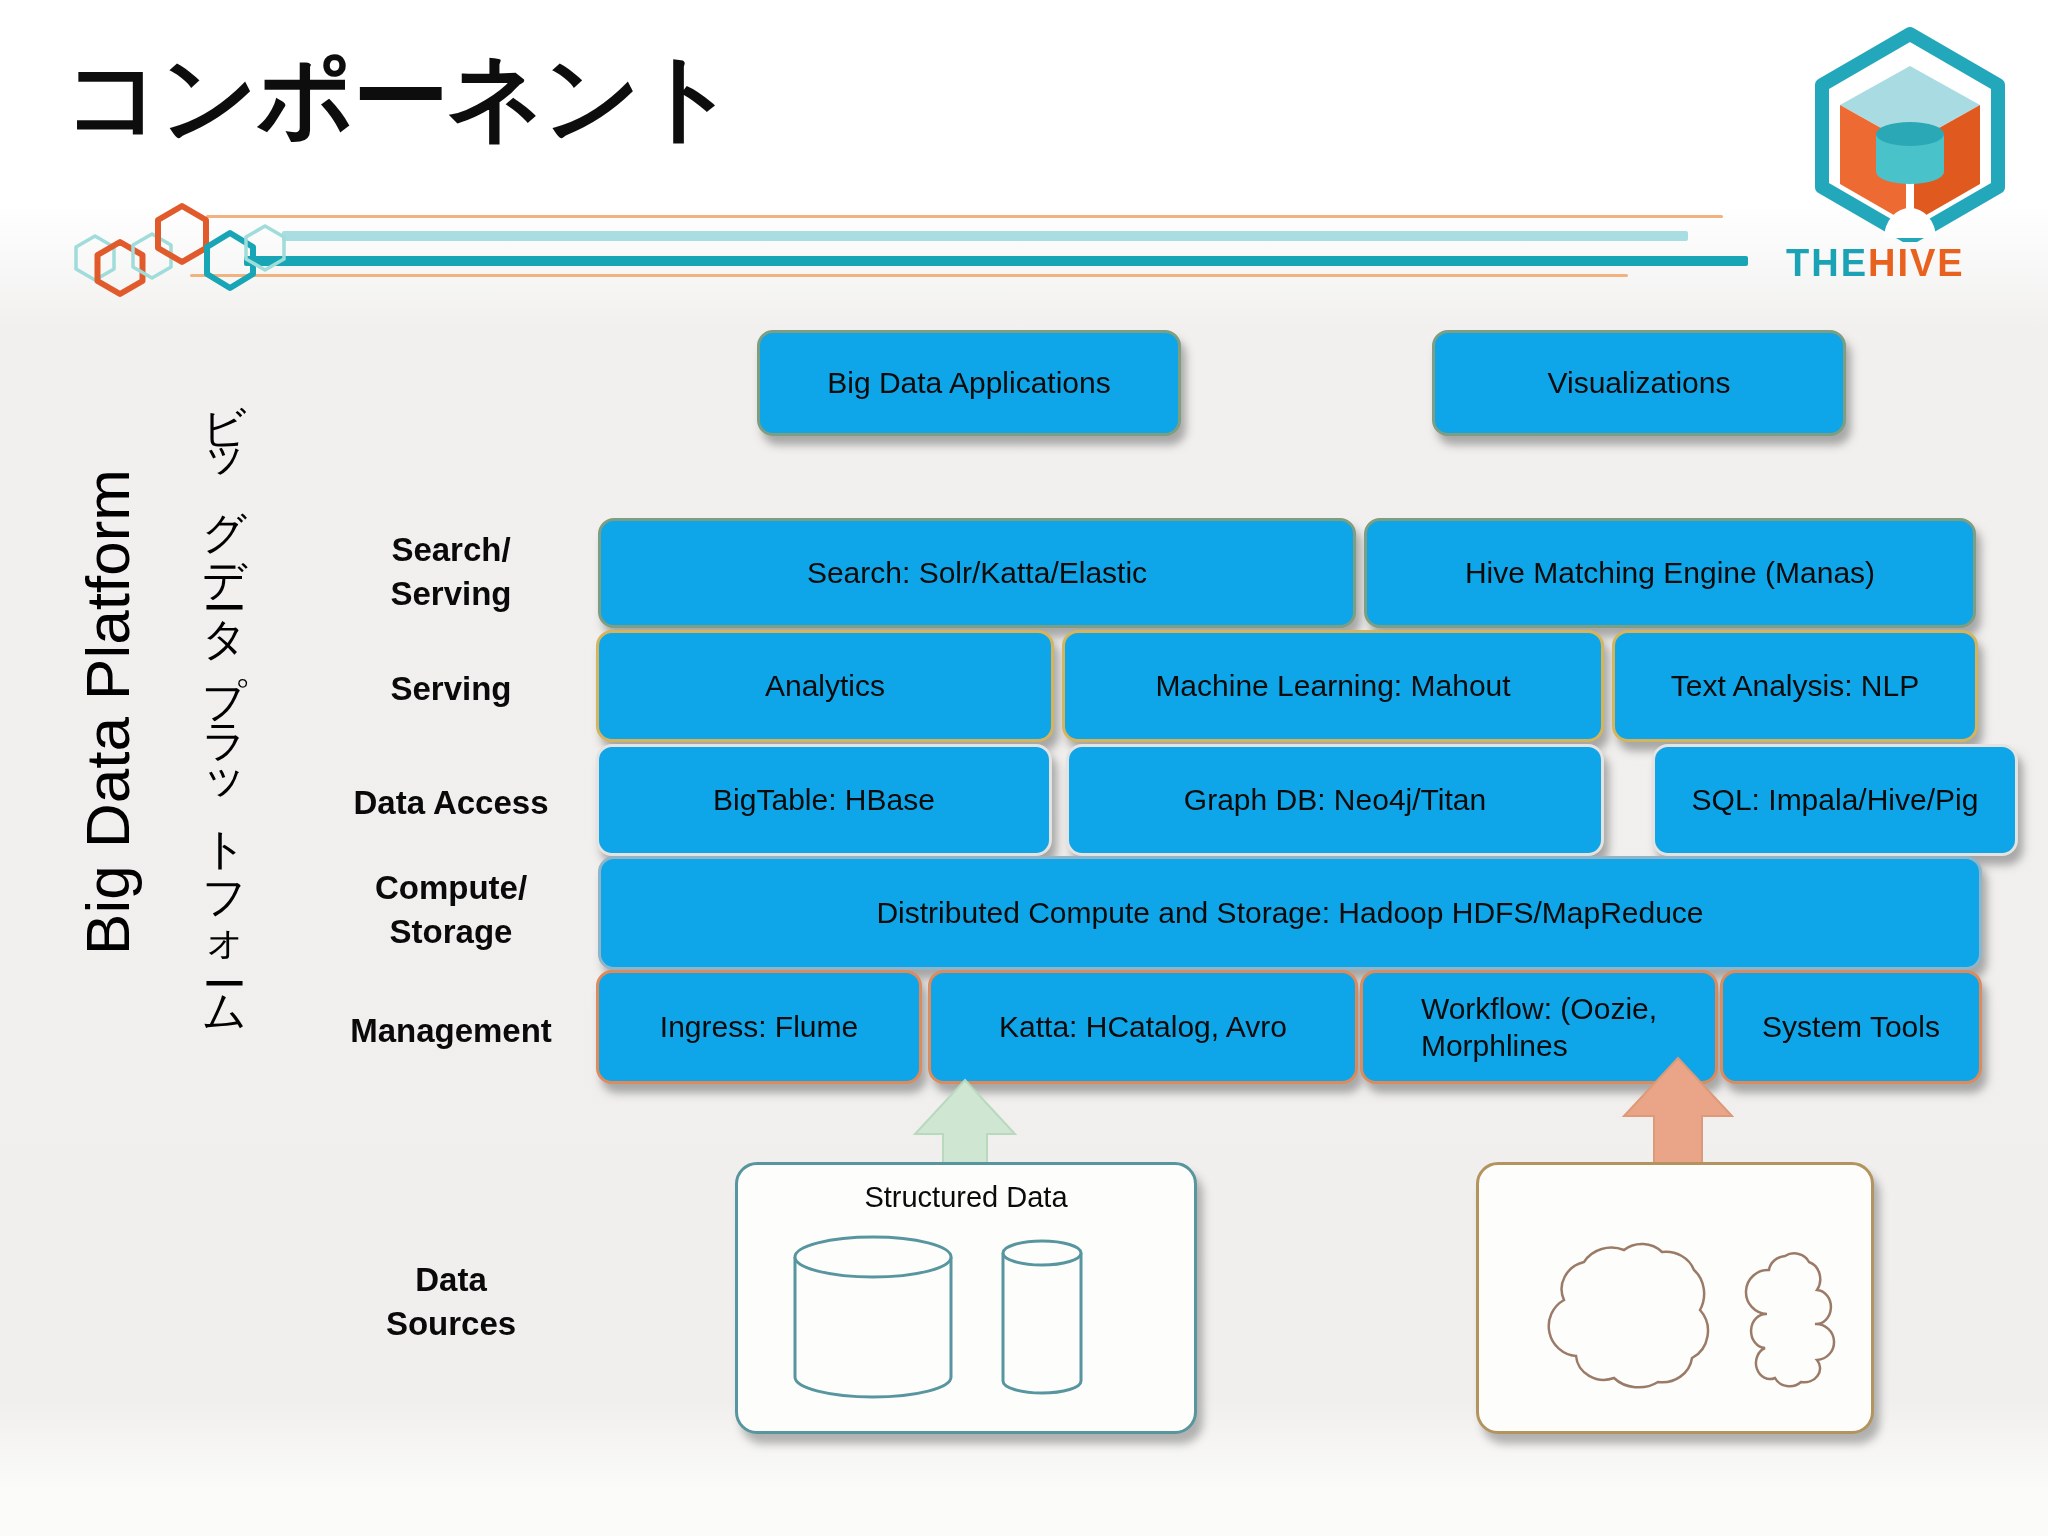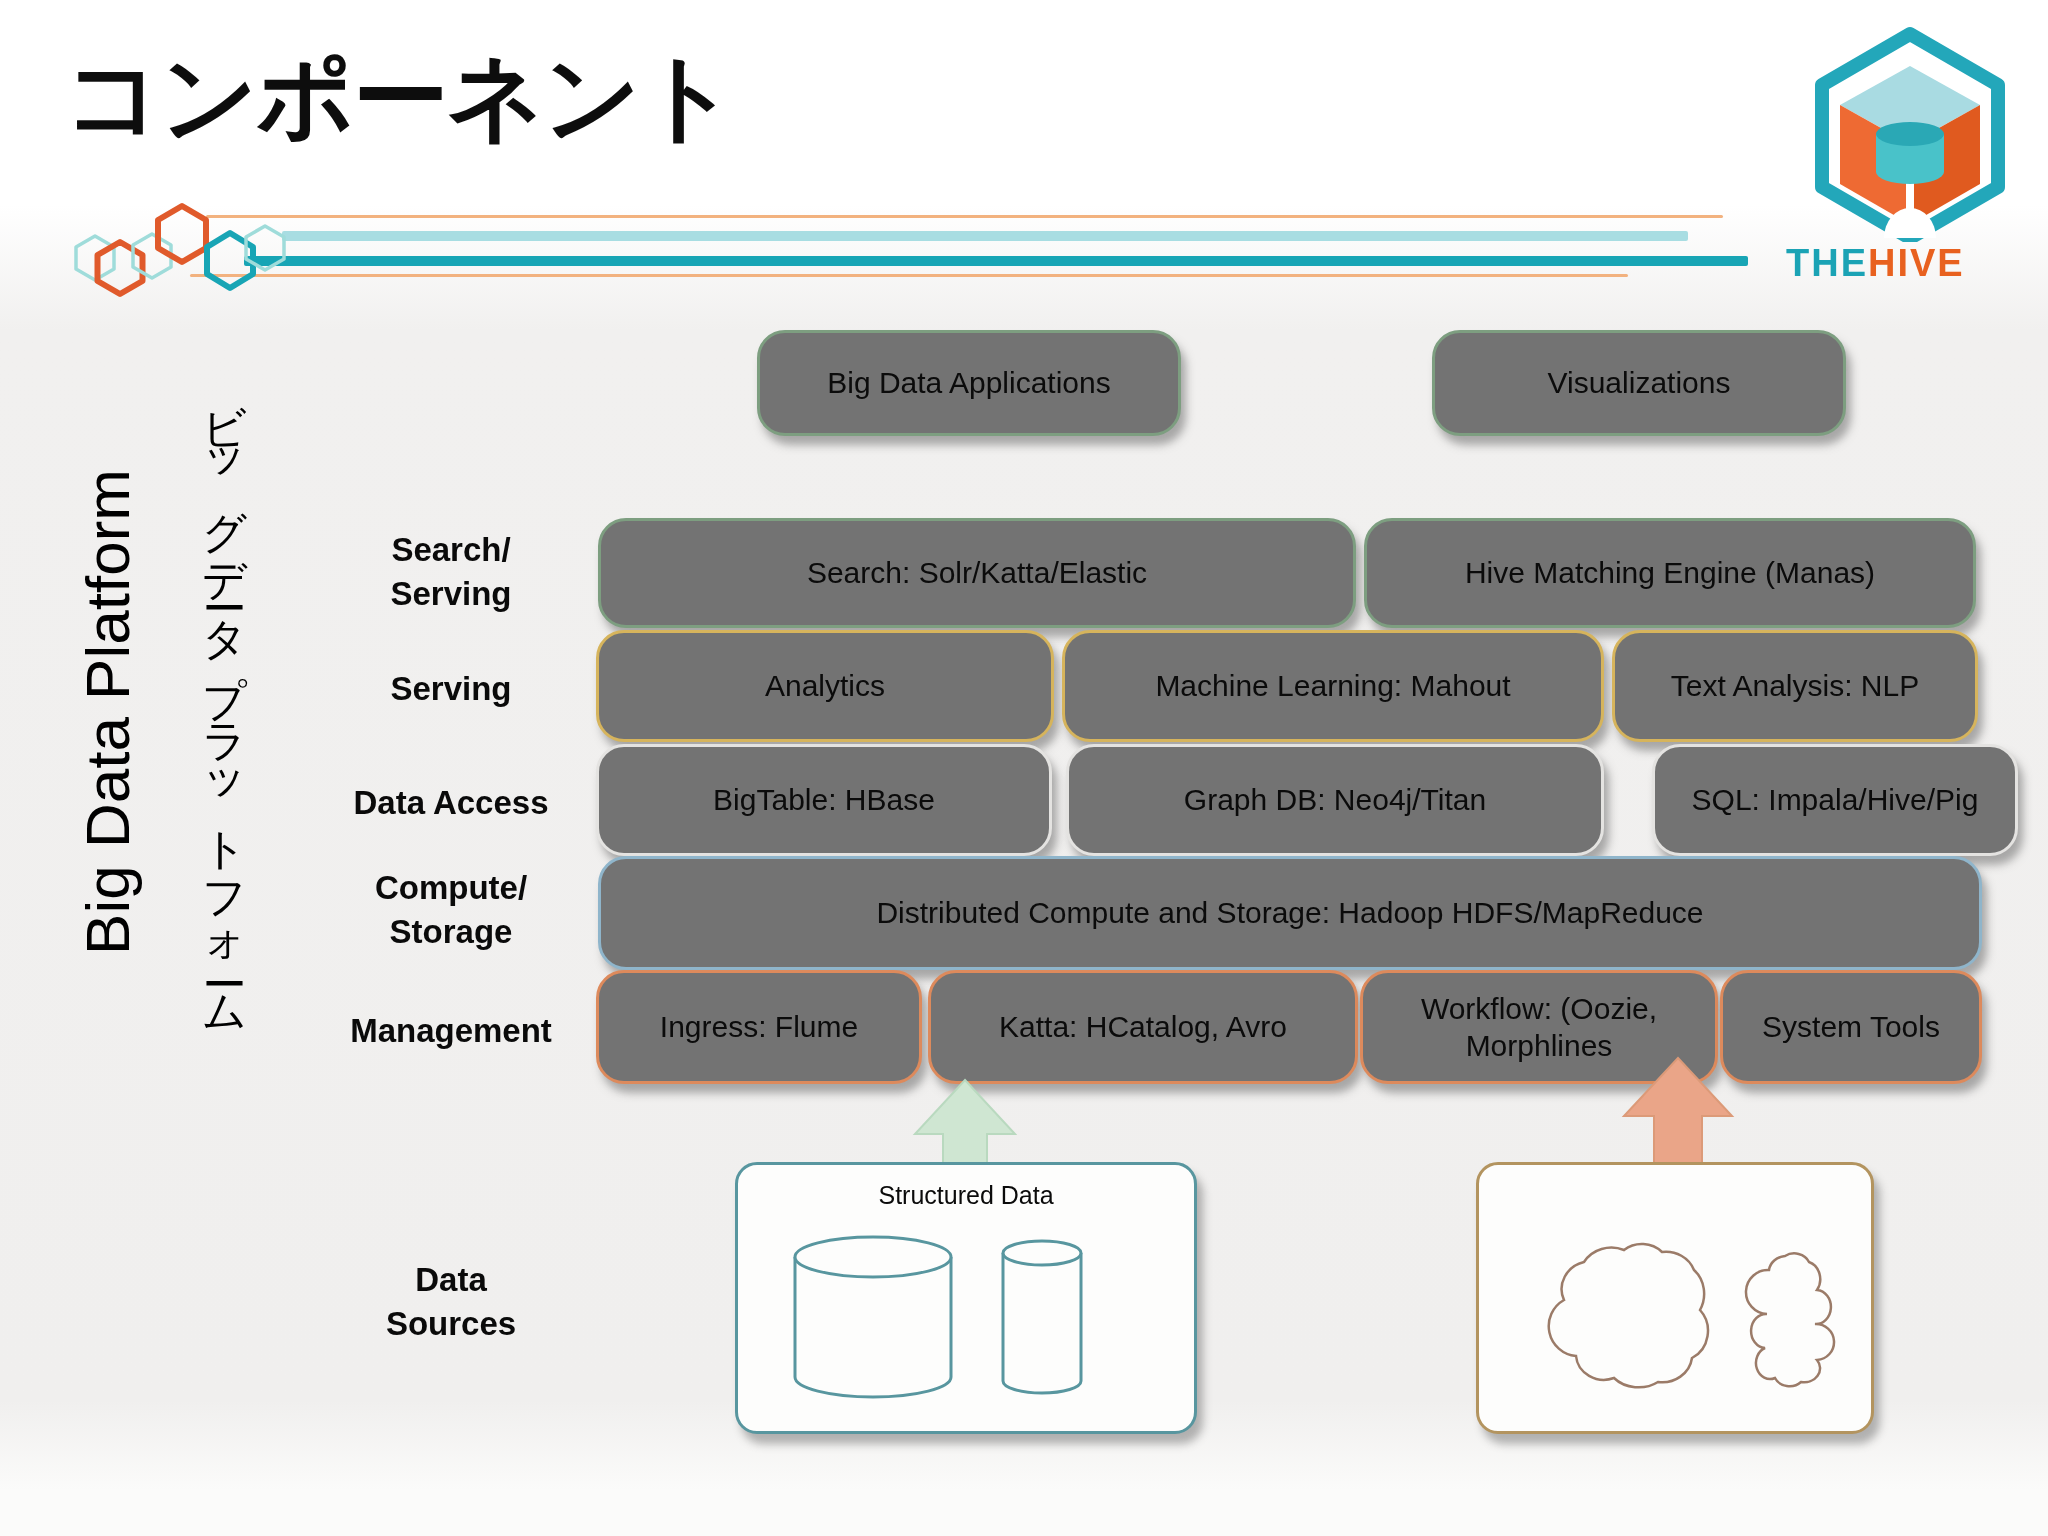--- a/index.html
+++ b/index.html
@@ -16,40 +16,40 @@
   #side-en{
     position:absolute;left:-222px;top:679px;width:660px;height:66px;
     transform:rotate(-90deg);font-size:62px;color:#000;text-align:center;line-height:66px;
   }
   #side-ja{
     position:absolute;left:196px;top:372px;height:690px;
     writing-mode:vertical-rl;text-orientation:upright;font-size:44px;letter-spacing:3px;color:#000;
   }
   
   .box{
-    position:absolute;background:#737373;border:3px solid #888;border-radius:28px;
-    display:flex;align-items:center;justify-content:center;text-align:center;
+    position:absolute;background:#0ea5e9;border:3px solid #888;border-radius:16px;
+    display:flex;align-items:center;justify-content:center;text-align:left;
     font-size:30px;line-height:1.25;color:#0b0b0b;white-space:pre-line;
     box-shadow:5px 9px 8px rgba(95,95,95,.5);
   }
   .b-green{border-color:#7d9e80}
   .b-gold{border-color:#d6b45c}
   .b-light{border-color:#e4e3e1}
   .b-blue{border-color:#8fb5cb}
   .b-salmon{border-color:#dd8a5c}
   .rowlabel{
     position:absolute;left:320px;width:262px;text-align:center;
     font-weight:bold;font-size:33px;line-height:1.32;color:#0a0a0a;white-space:pre-line;
   }
   
   .srcbox{
     position:absolute;background:#fdfdfc;border-radius:22px;
     box-shadow:6px 10px 9px rgba(95,95,95,.45);
   }
-  .srctitle{position:absolute;top:16px;left:0;right:0;text-align:center;font-size:25px;color:#0b0b0b}
+  .srctitle{position:absolute;top:16px;left:0;right:0;text-align:center;font-size:29px;color:#0b0b0b}
   .srcbox svg{position:absolute;left:0;top:0}
   
   #brand{position:absolute;left:1786px;top:242px;font-size:38px;font-weight:bold;letter-spacing:2px}
   #brand .the{color:#1ba3b5}
   #brand .hive{color:#e8611f;}
 </style>
 </head>
 <body>
 
 <div id="title" class="abs">コンポーネント</div>

